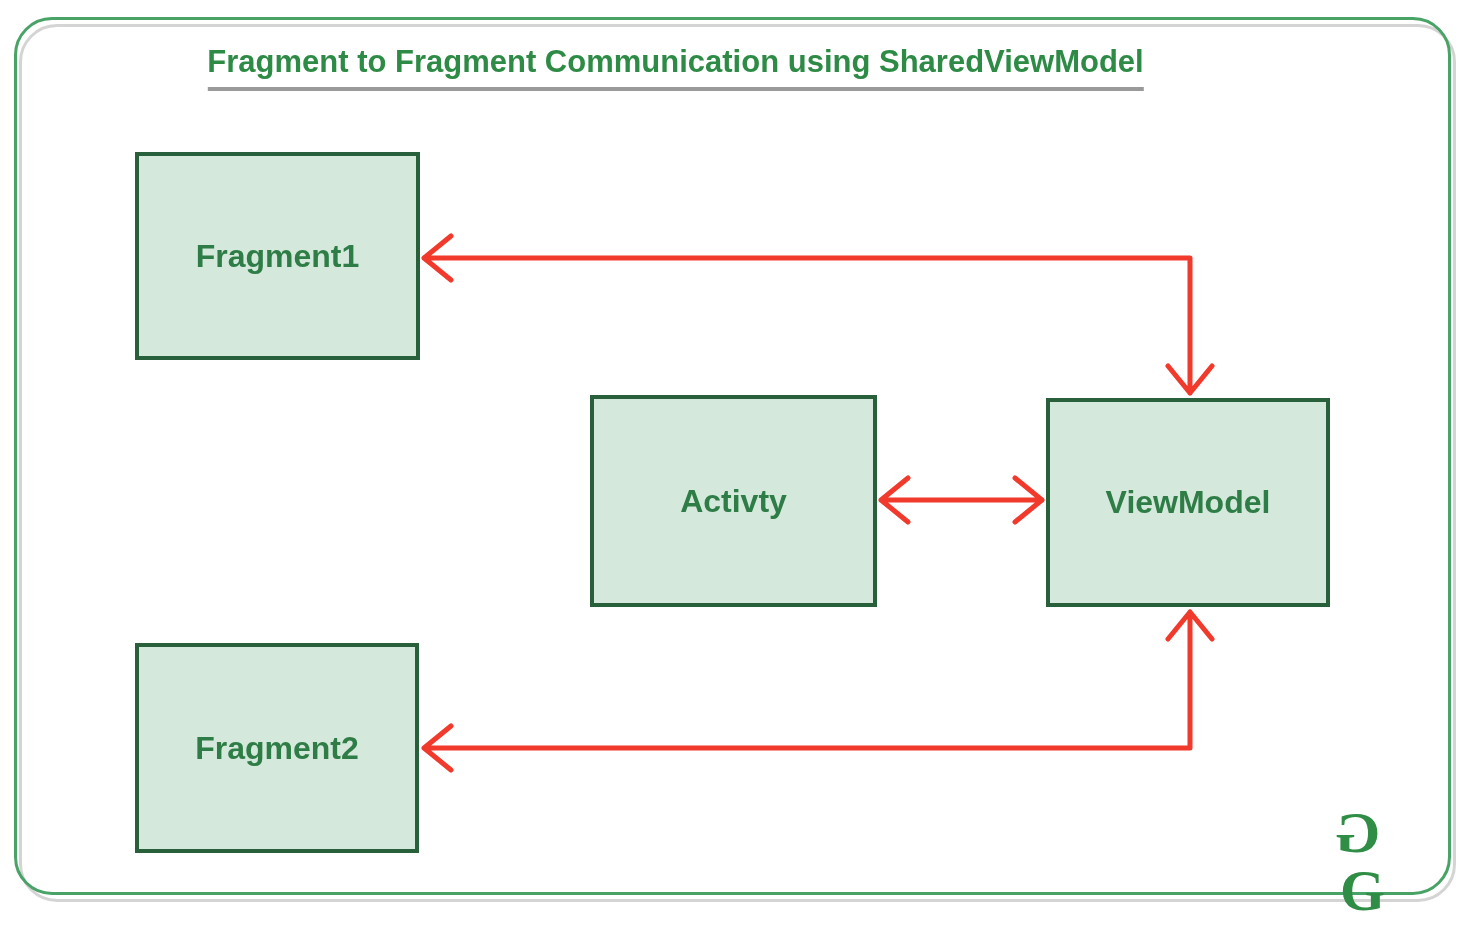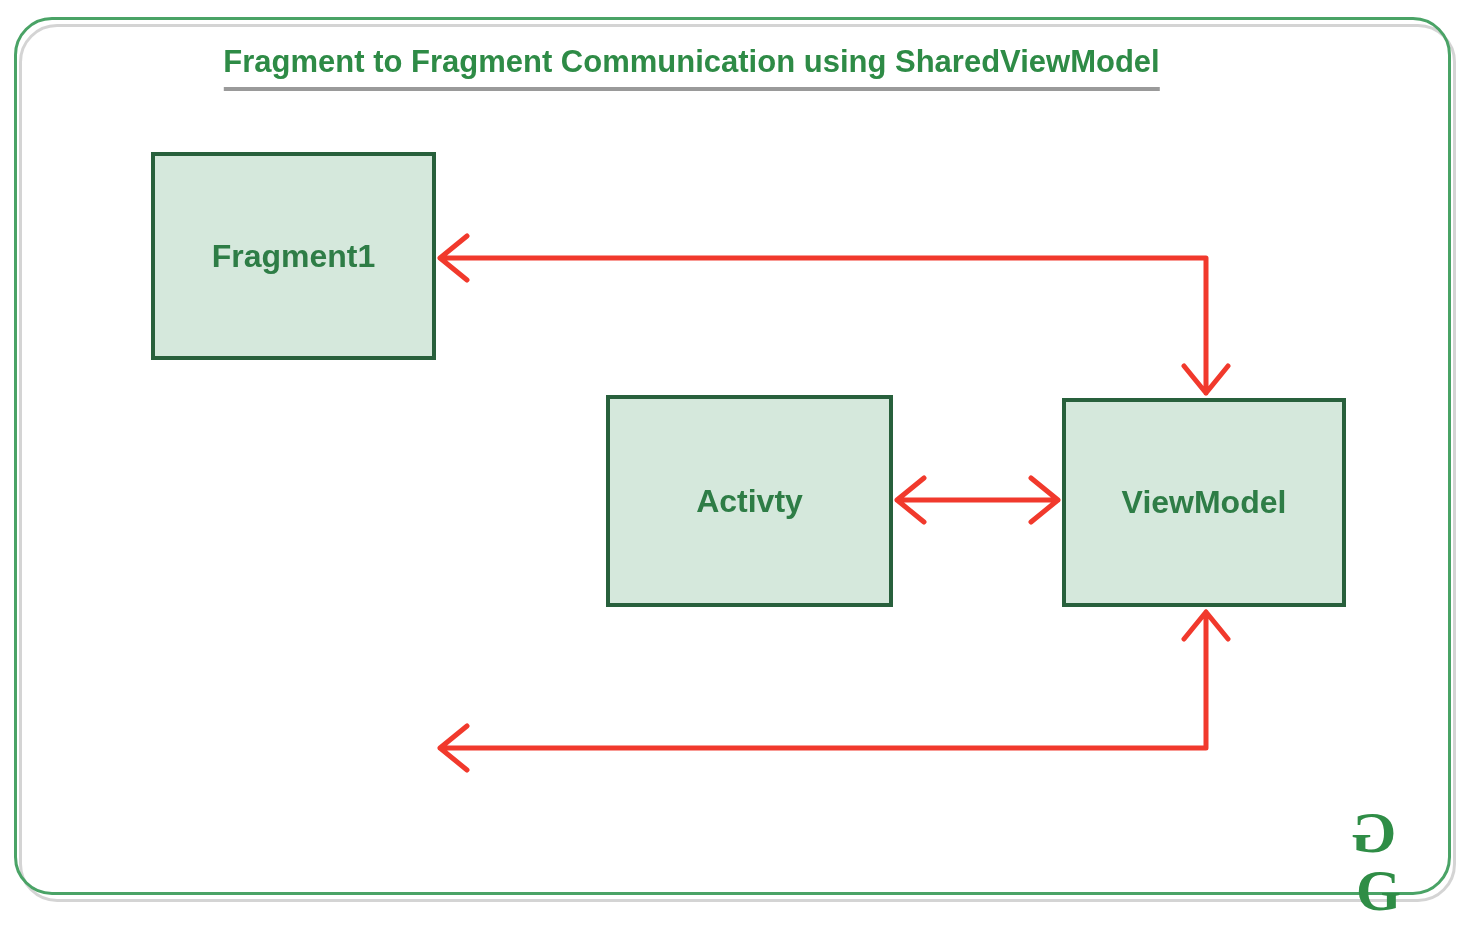--- a/index.html
+++ b/index.html
@@ -23,21 +23,21 @@
     width: 1437px;
     height: 878px;
     border: 3px solid #4aa366;
     border-radius: 38px;
     background: transparent;
     filter: drop-shadow(5px 7px 0px #d4d4d4);
     box-sizing: border-box;
   }
   .content {
     position: absolute;
-    left: 16px;
+    left: 0;
     top: 0;
     width: 1351px;
     height: 934px;
     border-radius: 14px;
   }
   .title {
     position: absolute;
     top: 44px;
     left: 50%;
     transform: translateX(-50%);
@@ -126,19 +126,22 @@
     </div>
 
     <div class="node node-activity">
       <span>Activty</span>
     </div>
 
     <div class="node node-viewmodel">
       <span>ViewModel</span>
     </div>
 
+    <div class="node node-fragment2">
+      <span>Fragment2</span>
+    </div>
 
     <div class="logo">
       <span class="g-flip">G</span><span>G</span>
     </div>
 
   </div>
 </div>
 
 </body></html>

